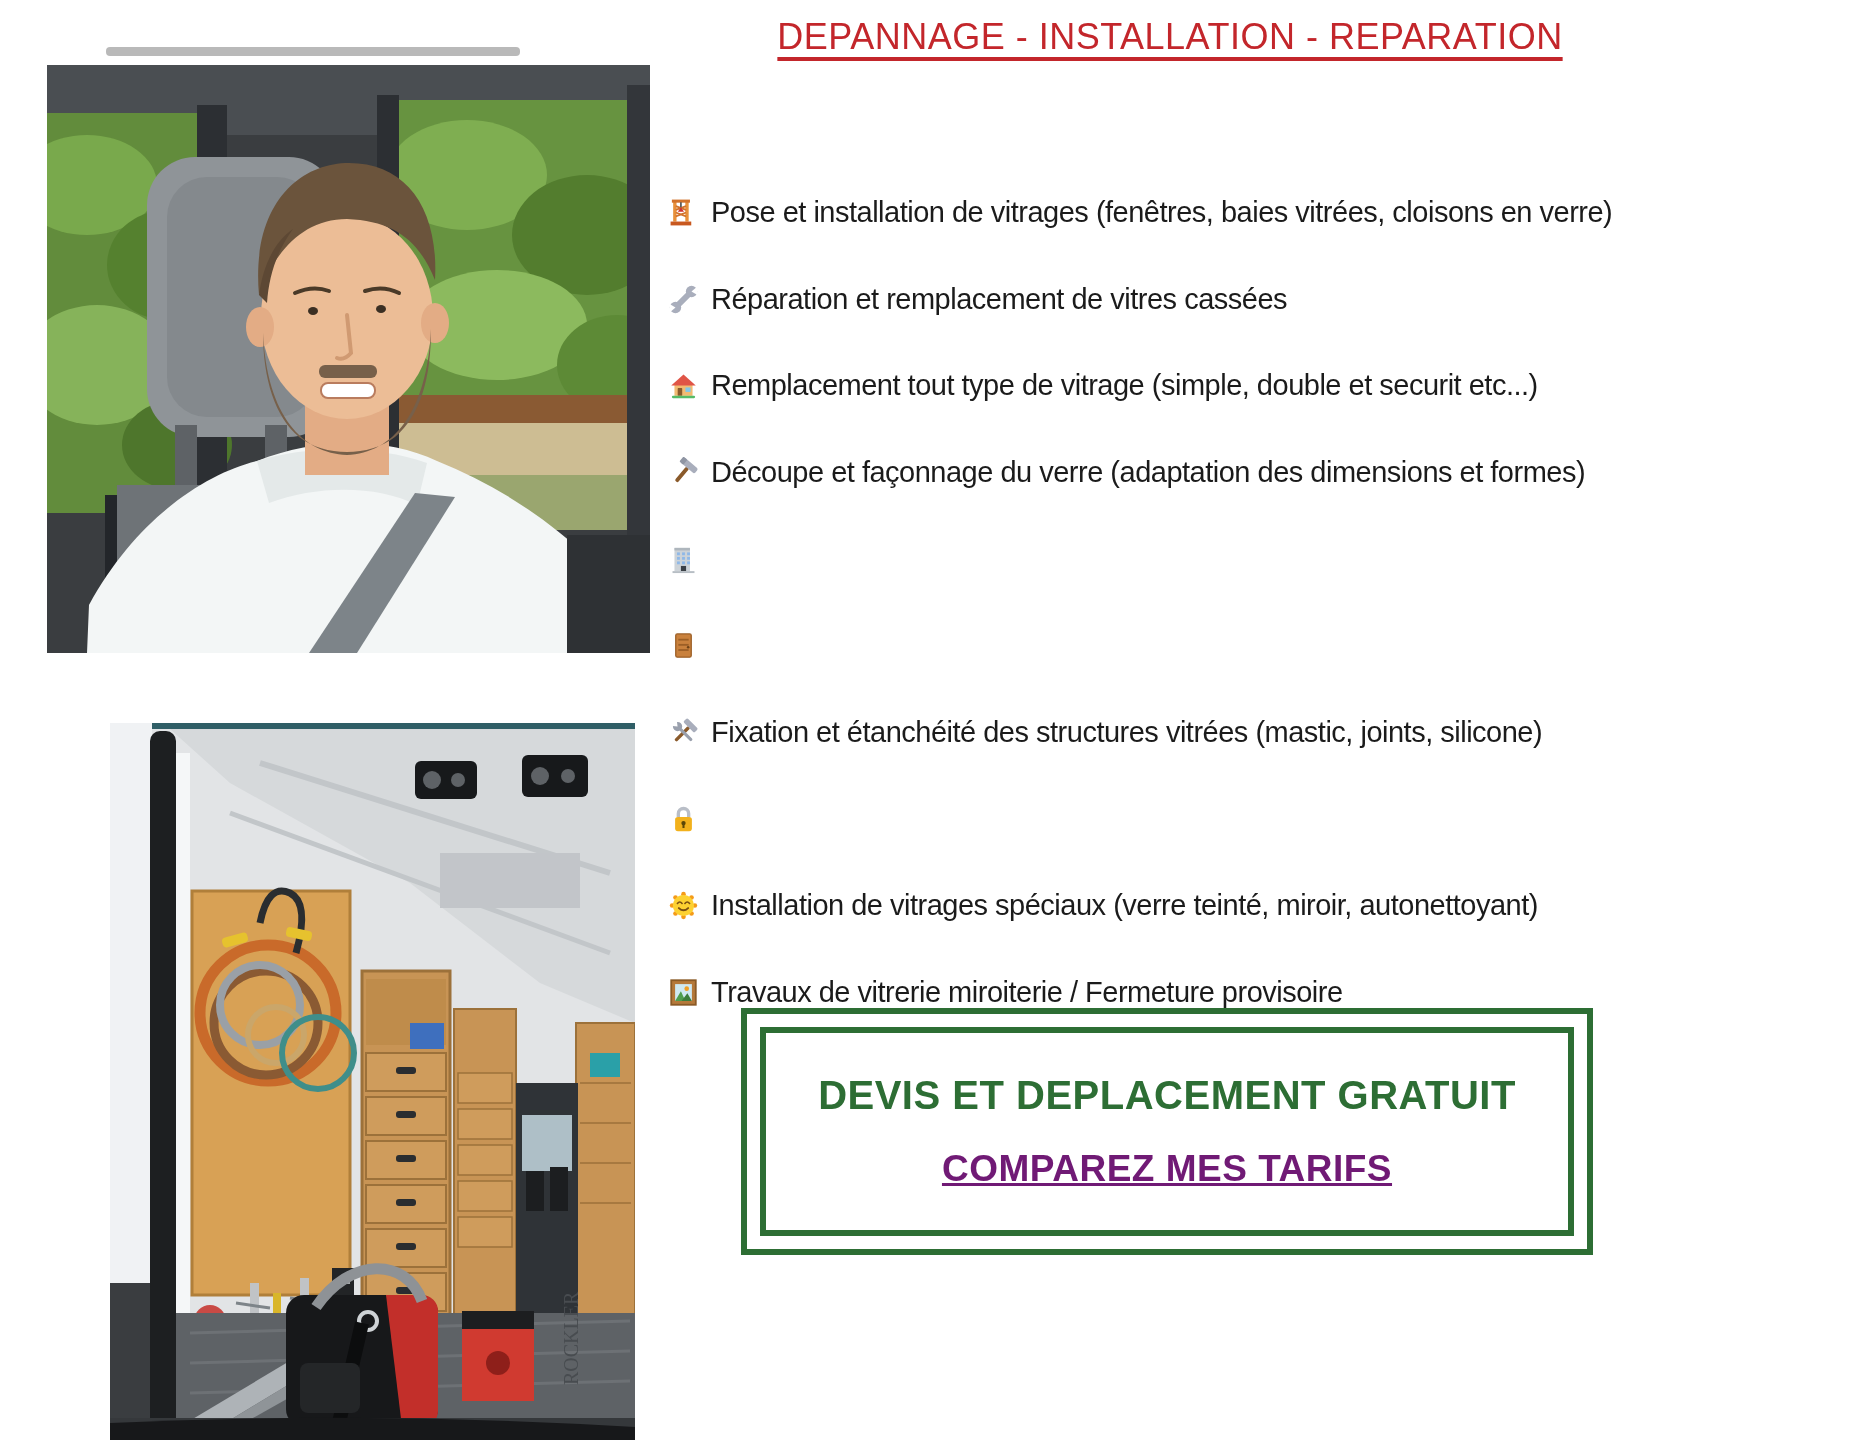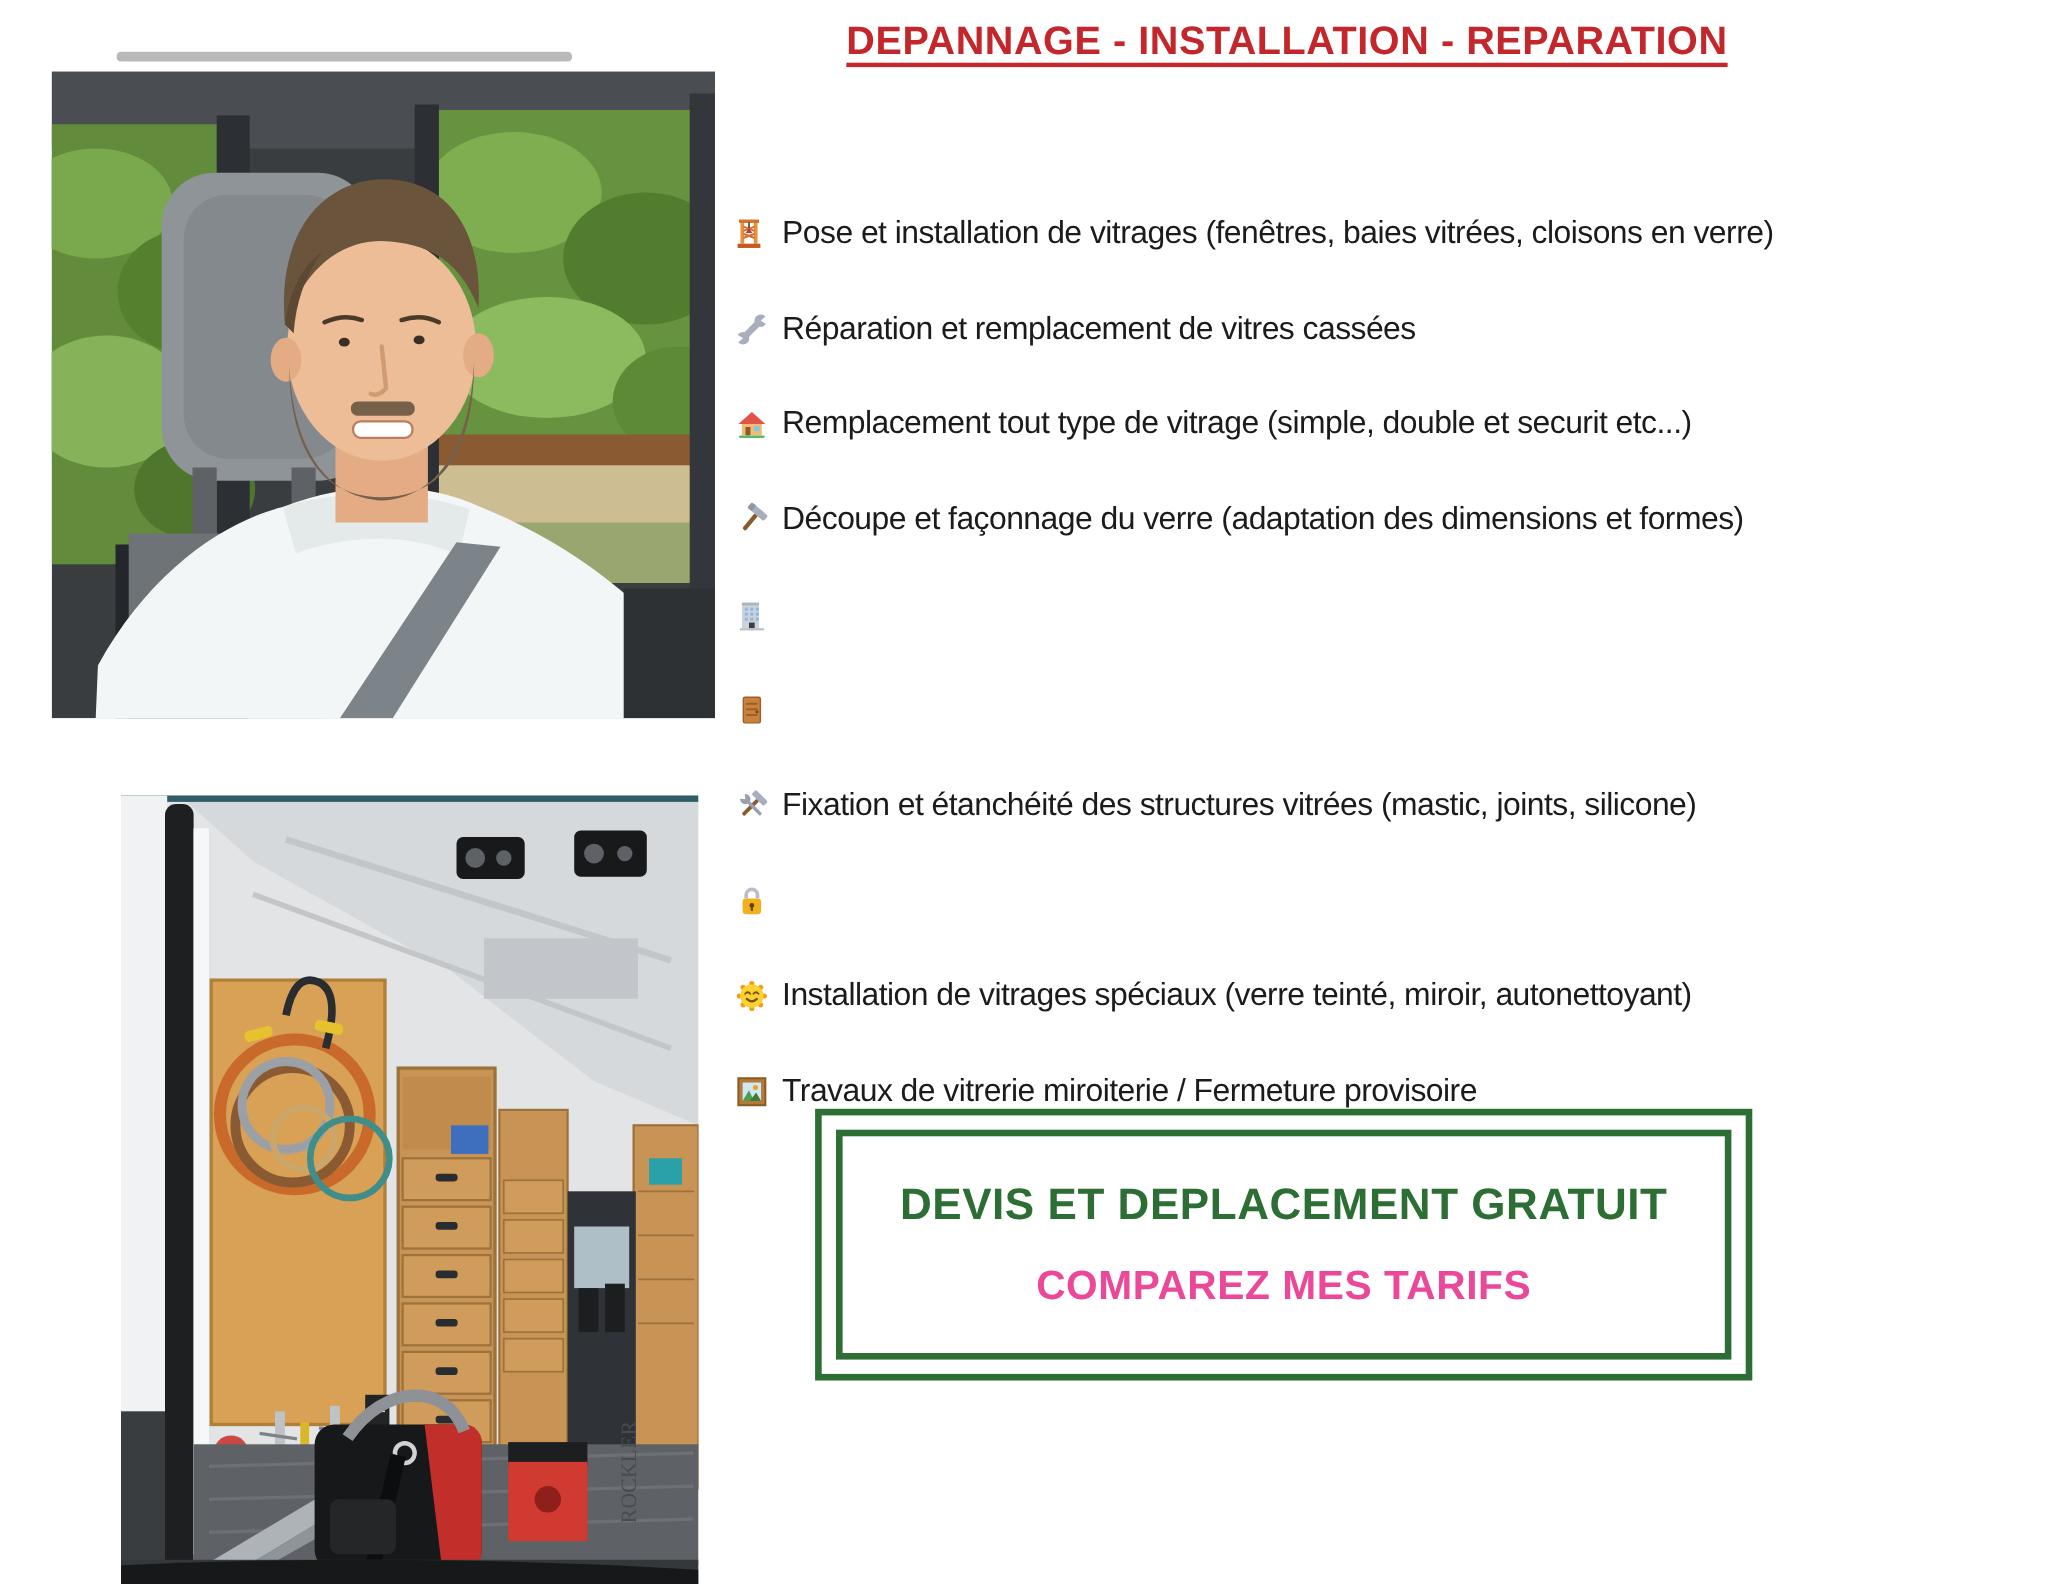--- a/index.html
+++ b/index.html
@@ -9,38 +9,38 @@
   }
   
   .grey-bar{position:absolute;left:106px;top:47px;width:414px;height:9px;background:#b9b9b9;border-radius:4px;}
   
   .photo1{position:absolute;left:47px;top:65px;width:603px;height:588px;}
   .photo2{position:absolute;left:110px;top:723px;width:525px;height:717px;}
   .photo1 svg,.photo2 svg{display:block;width:100%;height:100%;}
   
   .title{
     position:absolute;left:700px;top:16px;width:940px;text-align:center;
-    font-size:36px;font-weight:bold;color:#c3262b;letter-spacing:.5px;
+    font-size:36px;font-weight:normal;color:#c3262b;letter-spacing:.5px;
     text-decoration:underline;text-decoration-thickness:4px;text-underline-offset:8px;
     margin:0;
   }
   
   .services{position:absolute;left:668px;top:149px;list-style:none;margin:0;padding:0;}
   .services li{display:flex;align-items:center;height:46.7px;gap:12px;margin-top:40px;}
   .services .icon{width:31px;height:31px;flex:0 0 31px;display:flex;align-items:center;justify-content:center;}
   .services .icon svg{width:31px;height:31px;display:block;}
   .services .label{font-size:29px;letter-spacing:-0.5px;white-space:nowrap;color:#1b1b1b;}
   
   .promo{position:absolute;left:741px;top:1008px;width:852px;height:247px;border:6px solid #2d6e34;box-sizing:border-box;padding-left:48px;}
   .promo-inner{
     position:absolute;left:13px;top:13px;right:13px;bottom:13px;border:6px solid #2d6e34;
     display:flex;flex-direction:column;align-items:center;justify-content:center;gap:30px;
   }
   .promo-line1{font-size:40px;font-weight:bold;color:#2d6e34;letter-spacing:.5px;}
-  .promo-line2{font-size:37px;font-weight:bold;color:#ec4899;letter-spacing:.5px;}
+  .promo-line2{font-size:37px;font-weight:bold;color:#701a75;letter-spacing:.5px;text-decoration:underline;}
 </style>
 </head>
 <body>
 
 <div class="canvas">
 
   <div class="grey-bar"></div>
 
   <div class="photo1">
     <svg viewBox="0 0 603 588" preserveAspectRatio="none">

